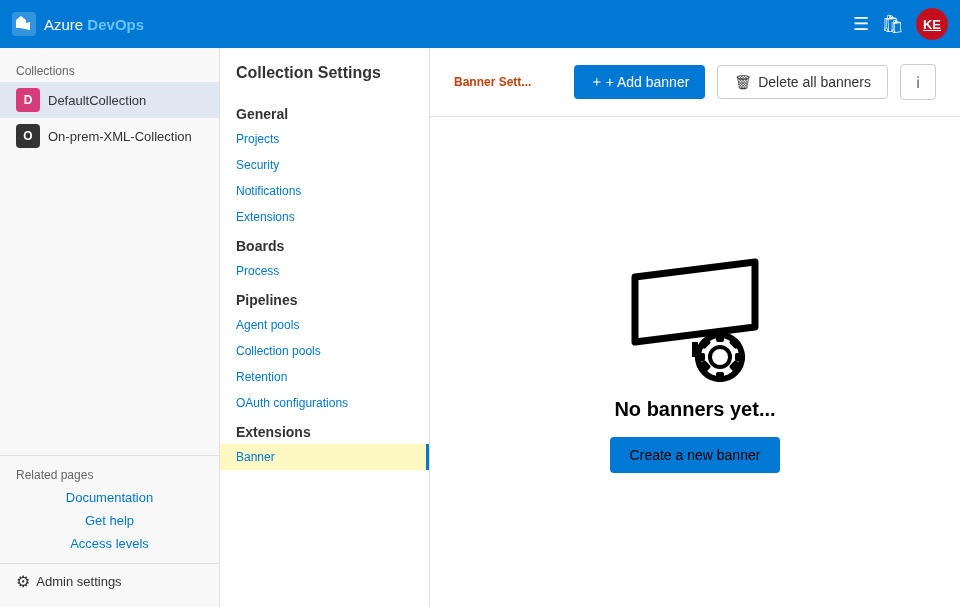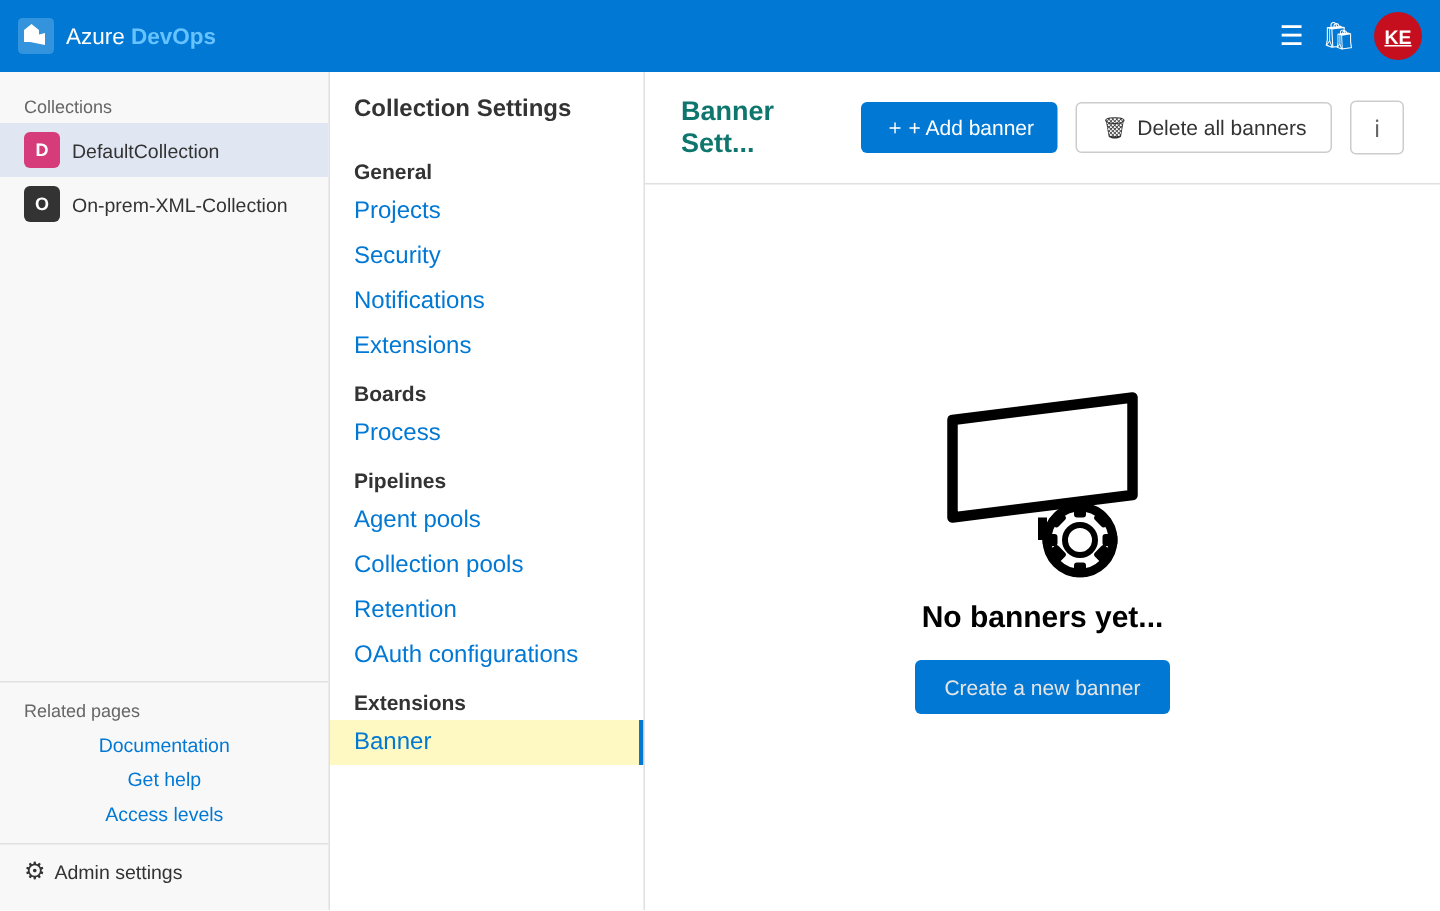--- a/index.html
+++ b/index.html
@@ -110,21 +110,21 @@
     }
     .settings-group-label {
       font-size: 14px;
       font-weight: 600;
       color: #333;
       padding: 8px 16px 4px;
     }
     .settings-item {
       display: block;
       padding: 6px 16px;
-      font-size: 16px;
+      font-size: 12px;
       color: #0078d4;
       cursor: pointer;
       text-decoration: none;
     }
     .settings-item.active { background: #fef9c3; color: #0078d4; border-right: 3px solid #0078d4; }
 
     
     .content-area {
       flex: 1;
       display: flex;
@@ -135,23 +135,23 @@
     
     .content-header {
       display: flex;
       align-items: center;
       padding: 16px 24px;
       border-bottom: 1px solid #e0e0e0;
       gap: 12px;
       flex-shrink: 0;
     }
     .content-title {
-      font-size: 18px;
+      font-size: 12px;
       font-weight: 600;
-      color: #0f766e;
+      color: #c2410c;
       flex: 1;
     }
     .btn-primary {
       display: flex;
       align-items: center;
       gap: 6px;
       background: #0078d4;
       color: #fff;
       border: none;
       padding: 8px 16px;
@@ -196,21 +196,21 @@
       width: 160px;
       height: 130px;
     }
     .empty-title {
       font-size: 20px;
       font-weight: 700;
       color: #000;
     }
     .btn-create {
       background: #0078d4;
-      color: #e5e5e5;
+      color: #000000;
       border: none;
       padding: 10px 20px;
       border-radius: 4px;
       font-size: 14px;
       cursor: pointer;
       font-family: inherit;
     }
   </style>
 </head>
 <body>

